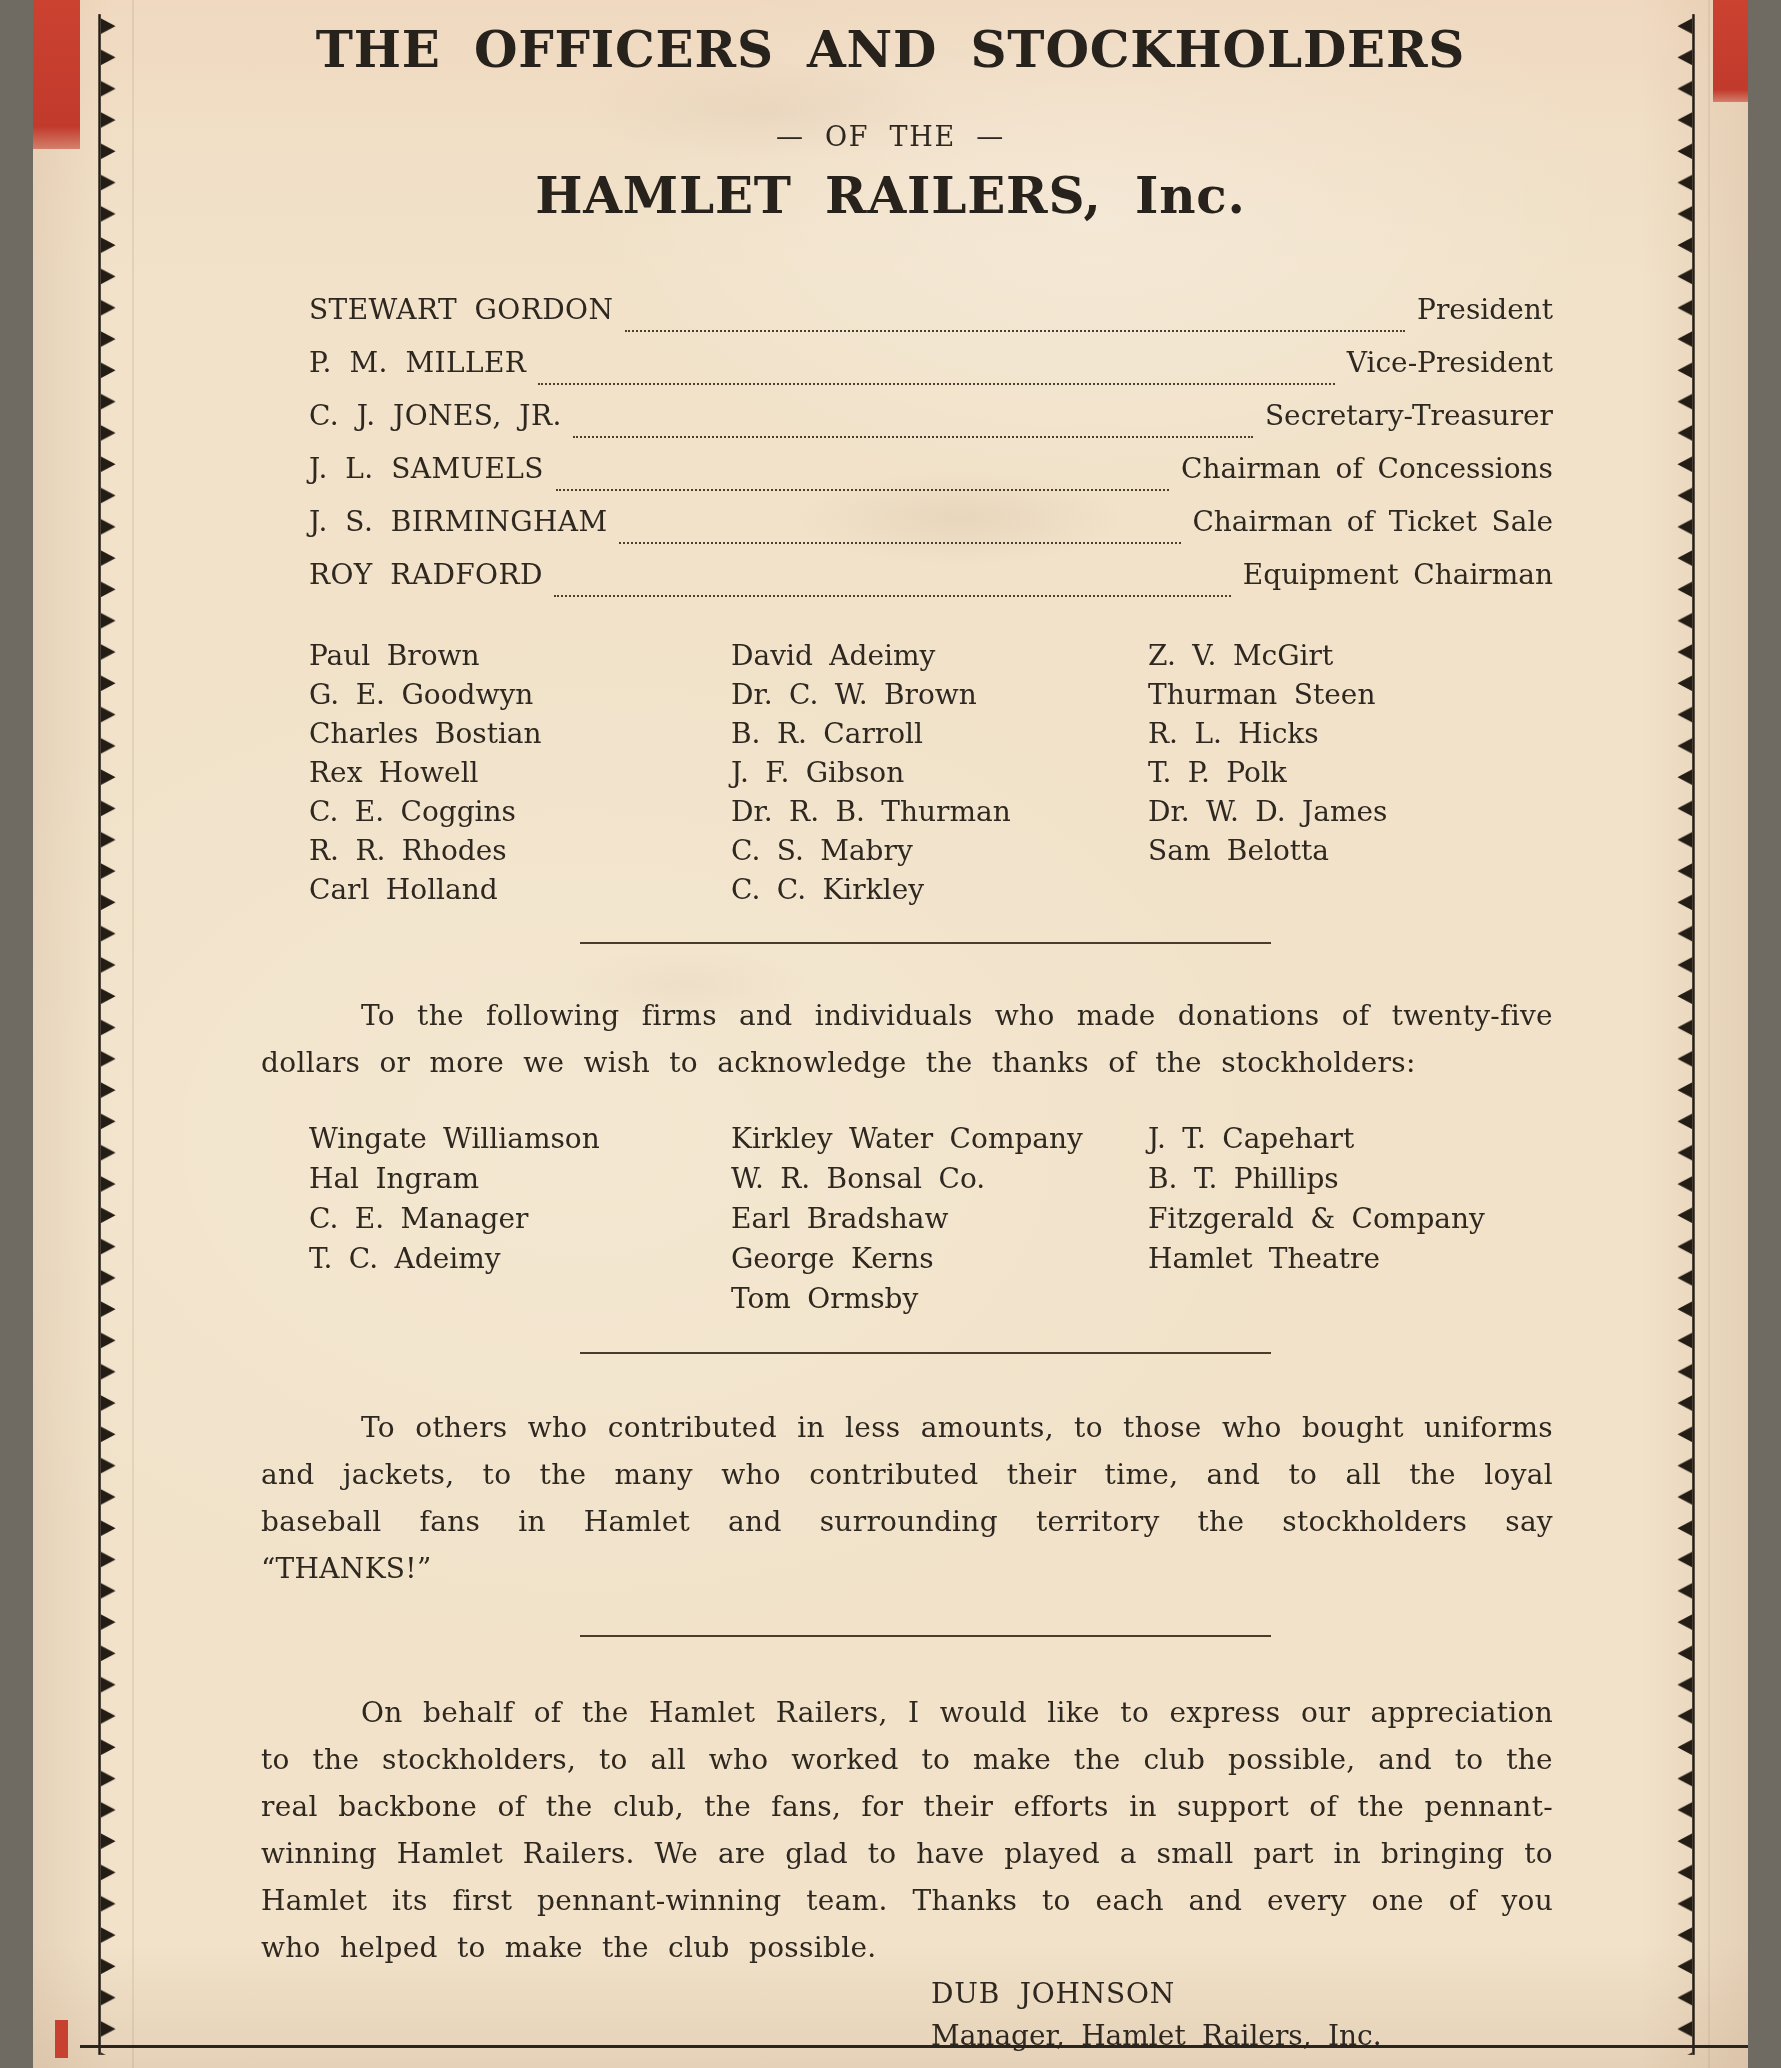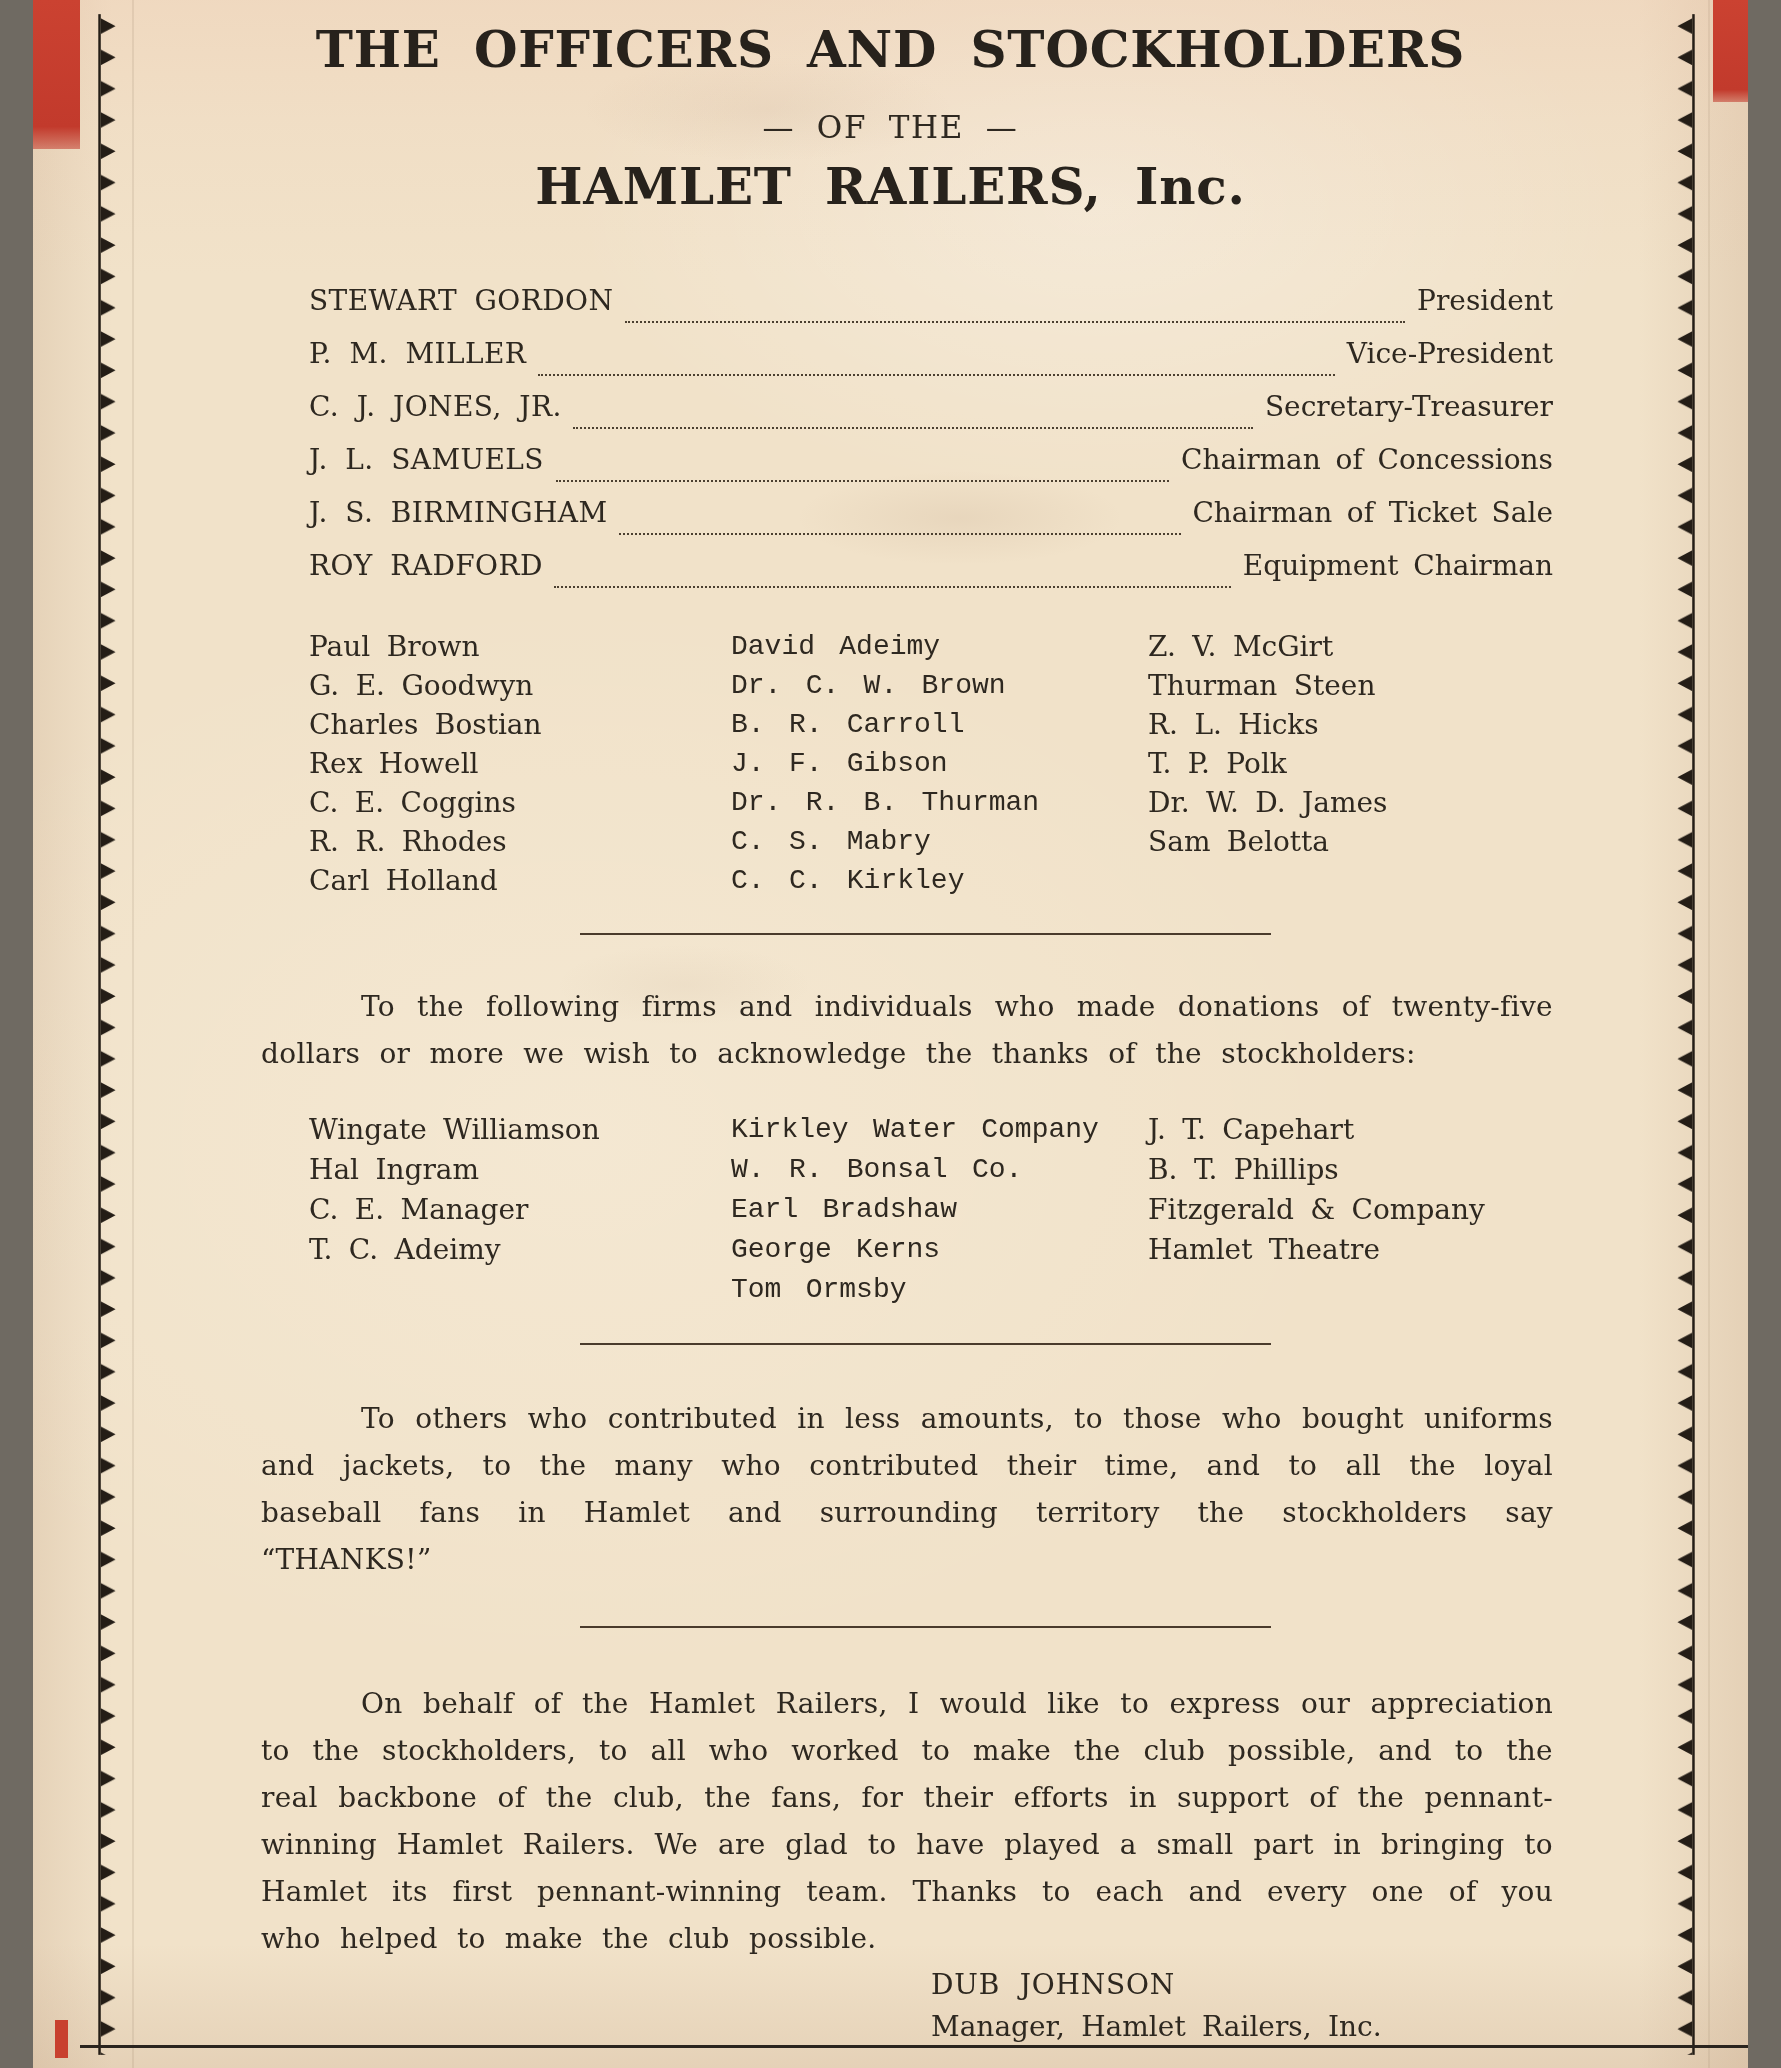--- a/index.html
+++ b/index.html
@@ -34,22 +34,22 @@
   .content{position:relative;padding:0 180px;z-index:2;}
 
   .title{
     margin:22px 0 0 0;
     text-align:center;font-weight:bold;
     font-size:50px;line-height:55px;
     letter-spacing:0.8px;word-spacing:15px;
     color:#27221c;
   }
   .subtitle{
-    margin-top:34px;text-align:center;
-    font-size:31px;line-height:33px;
+    margin-top:43px;text-align:center;
+    font-size:27px;line-height:33px;
     letter-spacing:1.7px;word-spacing:10px;
   }
   .orgname{
     margin:15px 0 0 0;
     text-align:center;font-weight:bold;
     font-size:50px;line-height:55px;
     letter-spacing:0.8px;word-spacing:15px;
     color:#27221c;
   }
 
@@ -58,21 +58,21 @@
   .officer-name{white-space:nowrap;letter-spacing:0.4px;word-spacing:8.3px;}
   .officer-title{white-space:nowrap;word-spacing:5.8px;}
   .leader{
     flex:1 1 auto;align-self:flex-end;
     border-bottom:2.5px dotted #4b3f30;
     margin:0 11.7px 14px 11.7px;height:0;
   }
 
   .name-grid{display:flex;margin:25px 0 0 96px;width:1244px;font-size:28px;}
   .name-grid .col1{width:422px;}
-  .name-grid .col2{width:417px;font-family:Liberation Mono, monospace;}
+  .name-grid .col2{width:417px;}
   .name-grid .col3{flex:1;}
   .name-line{line-height:39px;word-spacing:7.5px;white-space:nowrap;}
   .donor-grid{margin-top:33px;}
   .donor-grid .name-line{line-height:40px;}
 
   .divider{
     width:691px;height:0;margin-left:367px;
     border-top:2.5px solid #4a3b2c;
   }
   .divider-1{margin-top:33px;}

